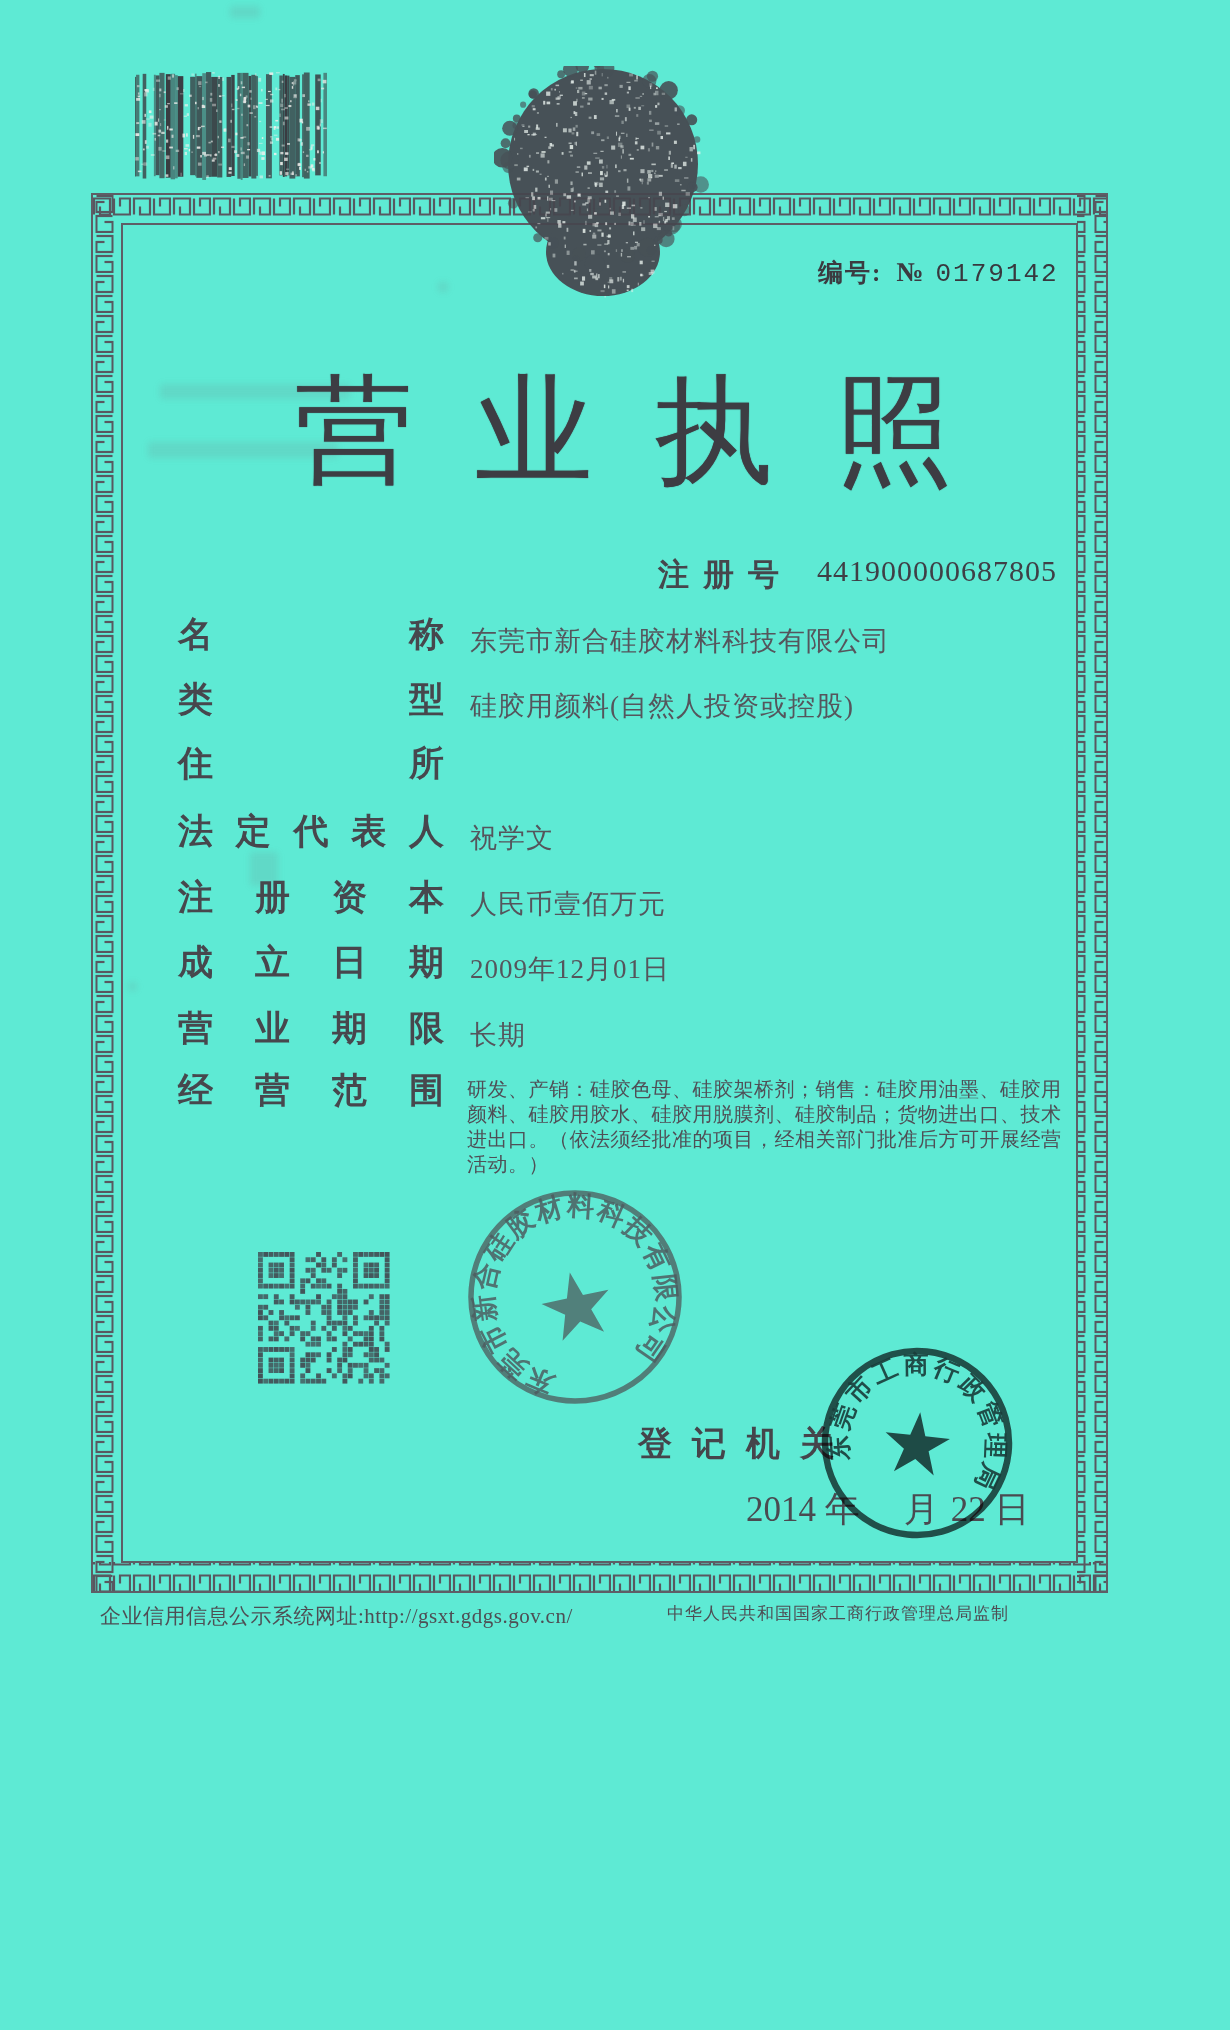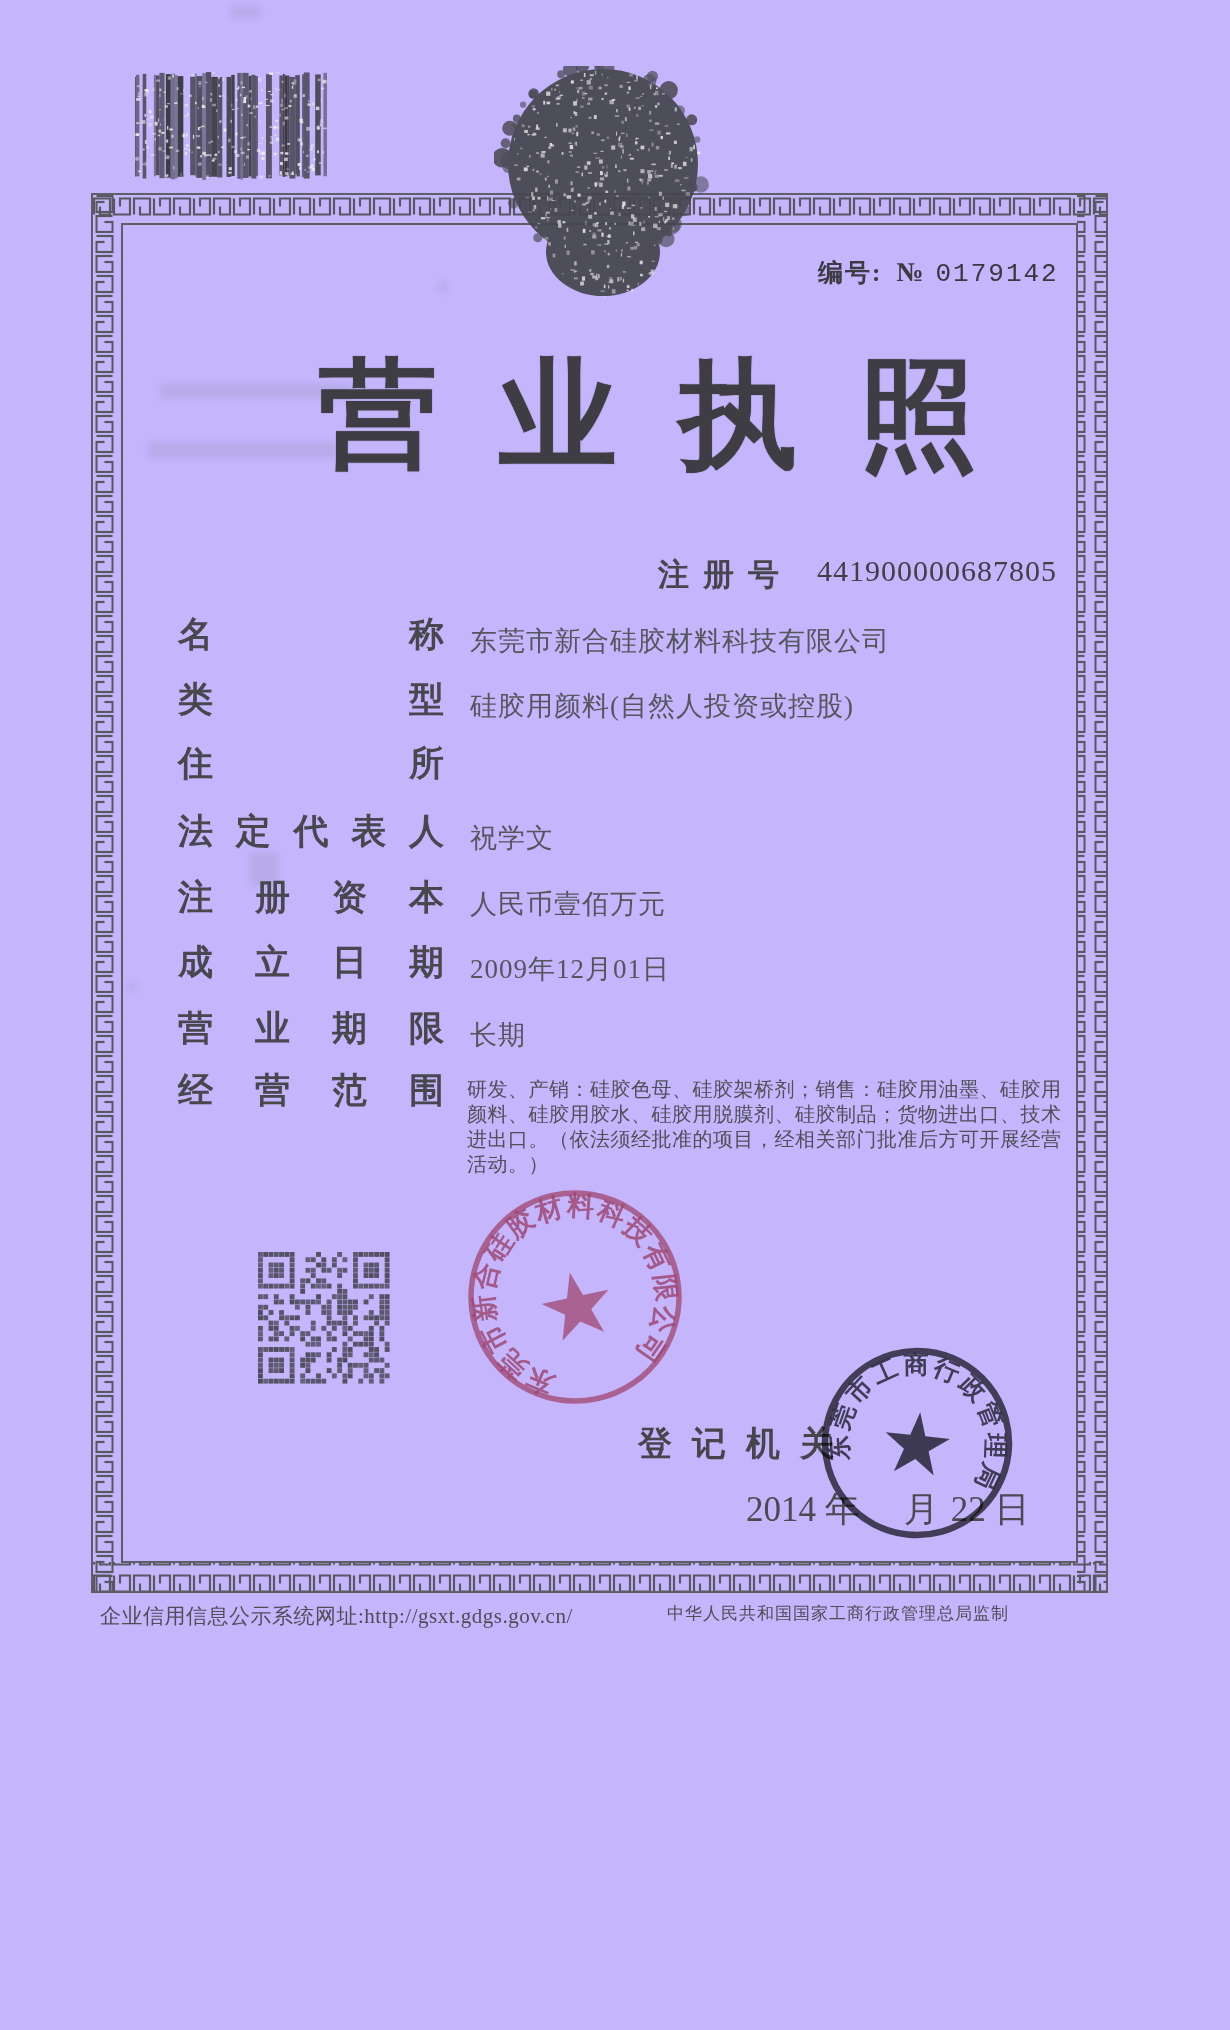--- a/index.html
+++ b/index.html
@@ -1,37 +1,37 @@
 <!DOCTYPE html>
 <html><head>
 <meta charset="utf-8">
 <style>
   html,body{margin:0;padding:0;}
   body{width:1230px;height:2030px;position:relative;background:#ffffff;overflow:hidden;
        font-family:"Liberation Serif", serif;}
-  .sheet{position:absolute;inset:0;background:#c4b5fd;padding-left:24px;}
+  .sheet{position:absolute;inset:0;background:#5eead4;padding-left:24px;}
   .abs{position:absolute;}
 
   
   #frame{left:91px;top:193px;}
 
   
   #barcode{left:135px;top:72px;filter:blur(0.5px) contrast(0.95);}
   #emblem{left:494px;top:66px;opacity:.93;filter:blur(0.4px);}
   #qr{left:258px;top:1252px;opacity:.88;filter:blur(0.3px);}
 
   
   .serial{left:818px;top:256px;display:flex;align-items:baseline;color:#3b3b41;}
   .serial .lab{font-size:25px;font-weight:bold;letter-spacing:2px;}
   .serial .mark{font-size:27px;font-weight:bold;margin-left:14px;}
   .serial .num{font-family:"Liberation Mono", monospace;font-size:26px;margin-left:12px;letter-spacing:2px;color:#38383e;}
 
   
-  .title{left:295px;top:336px;font-size:118px;font-weight:bold;color:#3d3d43;
-         letter-spacing:62px;white-space:nowrap;text-shadow:0 0 1px #3d3d43;filter:blur(0.4px);margin-left:24px;}
+  .title{left:295px;top:352px;font-size:118px;font-weight:normal;color:#3d3d43;
+         letter-spacing:62px;white-space:nowrap;text-shadow:0 0 1px #3d3d43;filter:blur(0.4px);}
 
   
   .regline{left:622px;top:554px;display:flex;align-items:flex-start;color:#46464c;margin-left:36px;}
   .regline .lab{font-size:31px;letter-spacing:14px;font-weight:bold;}
   .regline .val{font-size:30px;margin-left:24px;letter-spacing:1px;color:#3f3f46;}
 
   
   .row{position:absolute;left:178px;display:flex;align-items:flex-start;}
   .flabel{width:266px;font-size:35px;font-weight:bold;color:#47474d;
           text-align:justify;text-align-last:justify;line-height:1.1;filter:blur(0.25px);}

